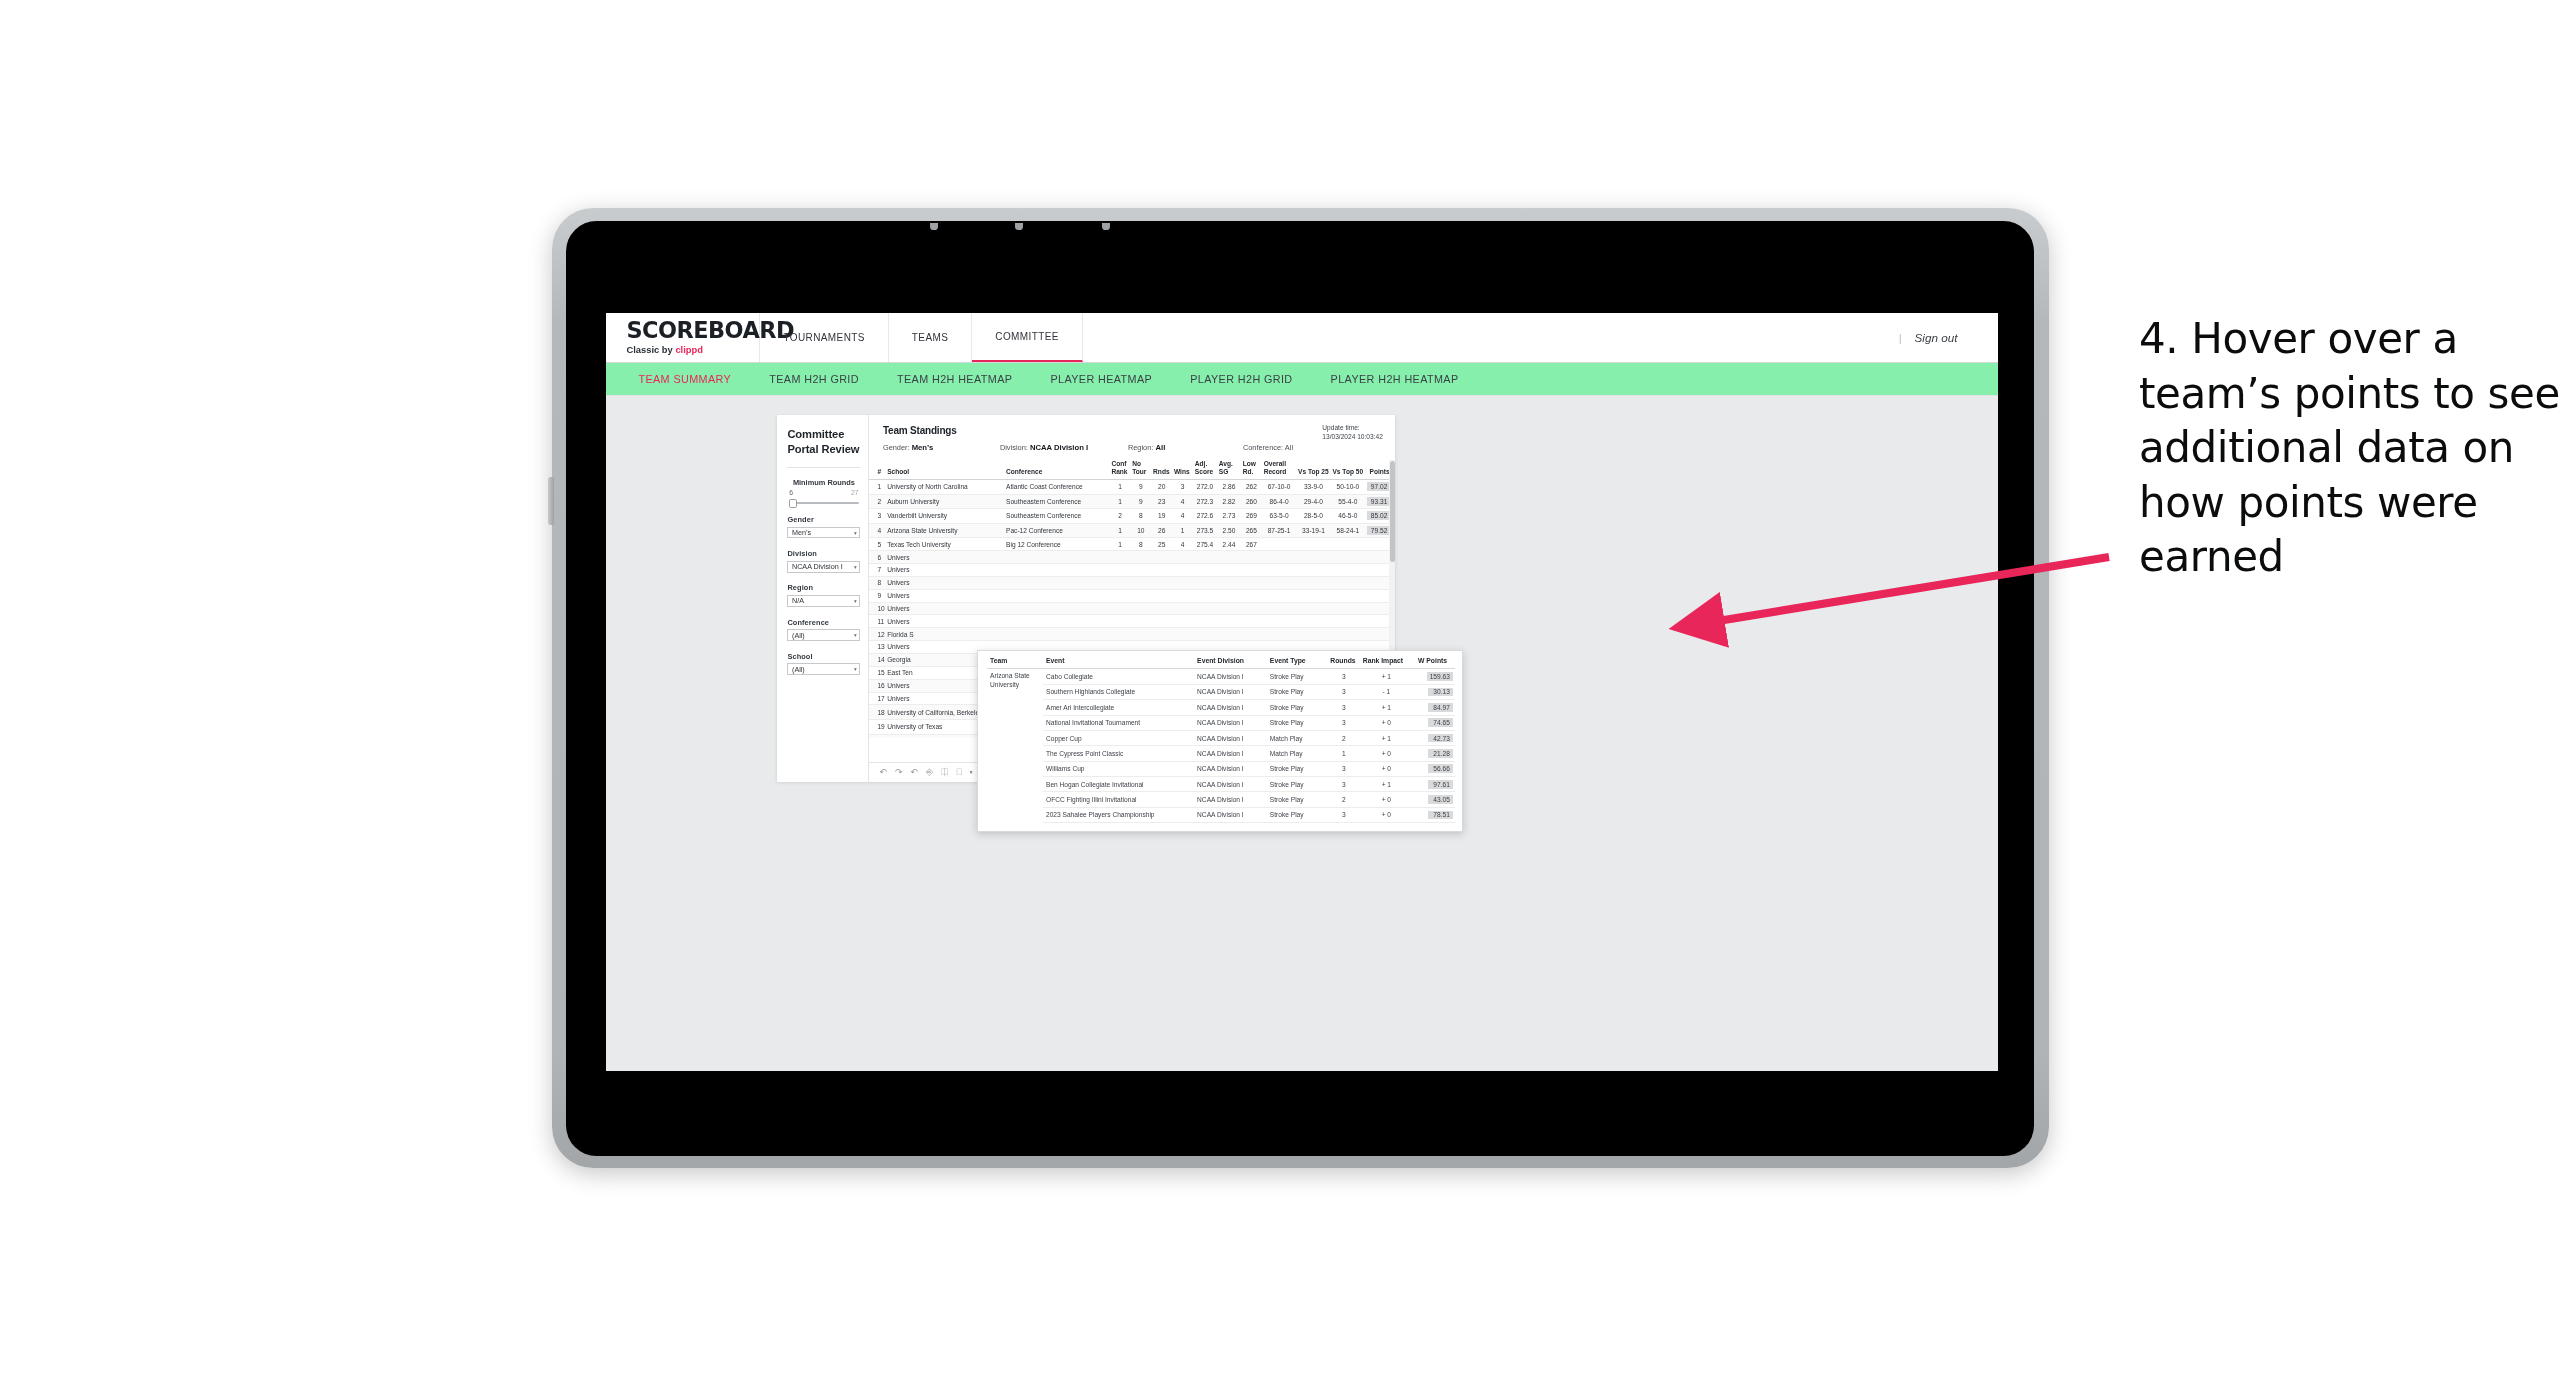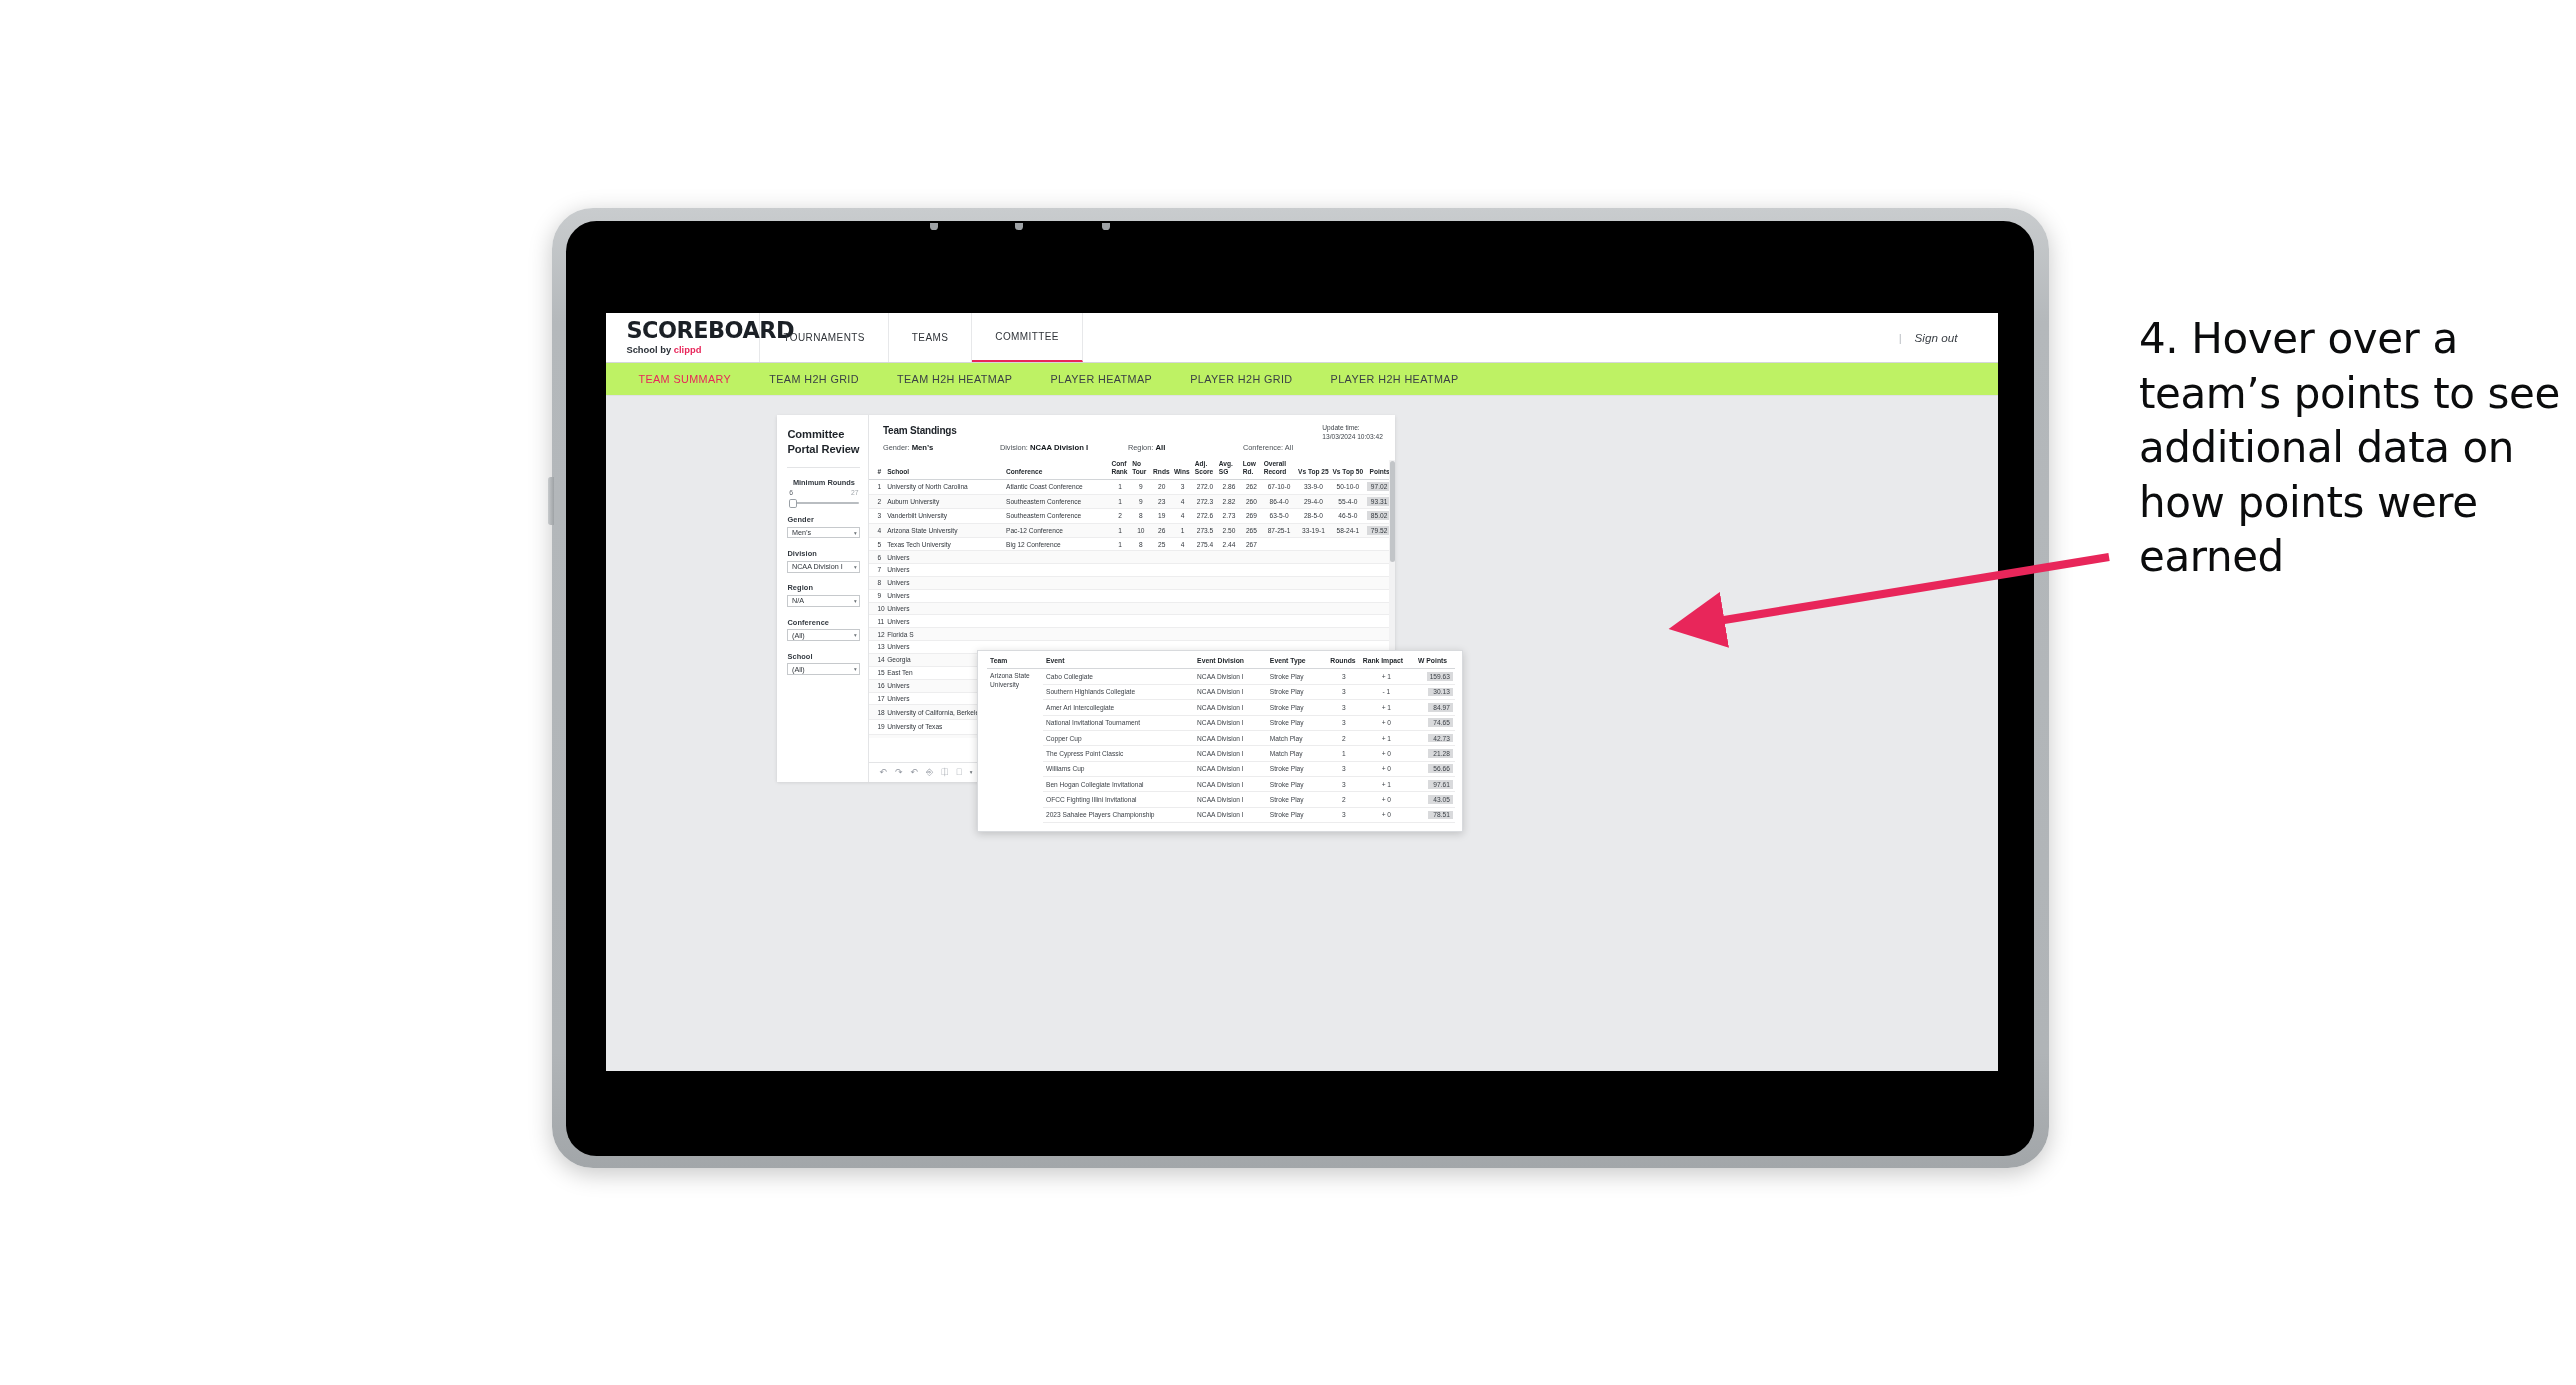--- a/index.html
+++ b/index.html
@@ -79,21 +79,21 @@
   #signout-wrap {
     margin-left:auto; display:flex; align-items:center;
     padding-right:41px; gap:12.6px;
     font-size:11.7px; color:#3a3f45;
   }
   #signout-divider { color:#b9bdc2; }
   #signout { cursor:pointer;font-style:italic; }
 
   
   #subtabs {
-    height:33px; background:#bef264;
+    height:33px; background:#86efac;
     display:flex; align-items:center;
     border-bottom:0.9px solid #dfe1e3;
     padding-left:32px;
   }
   .subtab {
     font-size:10.8px; letter-spacing:0.4px;
     color:#3a3f45; margin-right:38px; cursor:pointer;
   }
   .subtab.active { color:#e8265a; }
 
@@ -284,21 +284,21 @@
     <div class="cam-dot" style="left:364px;"></div>
     <div class="cam-dot" style="left:449px;"></div>
     <div class="cam-dot" style="left:536px;"></div>
 
     <div id="app">
 
       <div id="topbar">
         <div id="logo-block">
           <div id="logo-word">SCOREBOARD</div>
           <div id="logo-sub">
-            <span>School by</span>
+            <span>Classic by</span>
             <span class="brand">clippd</span>
           </div>
         </div>
         <div class="topnav">
           <div class="topnav-item">TOURNAMENTS</div>
           <div class="topnav-item">TEAMS</div>
           <div class="topnav-item active">COMMITTEE</div>
         </div>
         <div id="signout-wrap">
           <span id="signout-divider">|</span>

